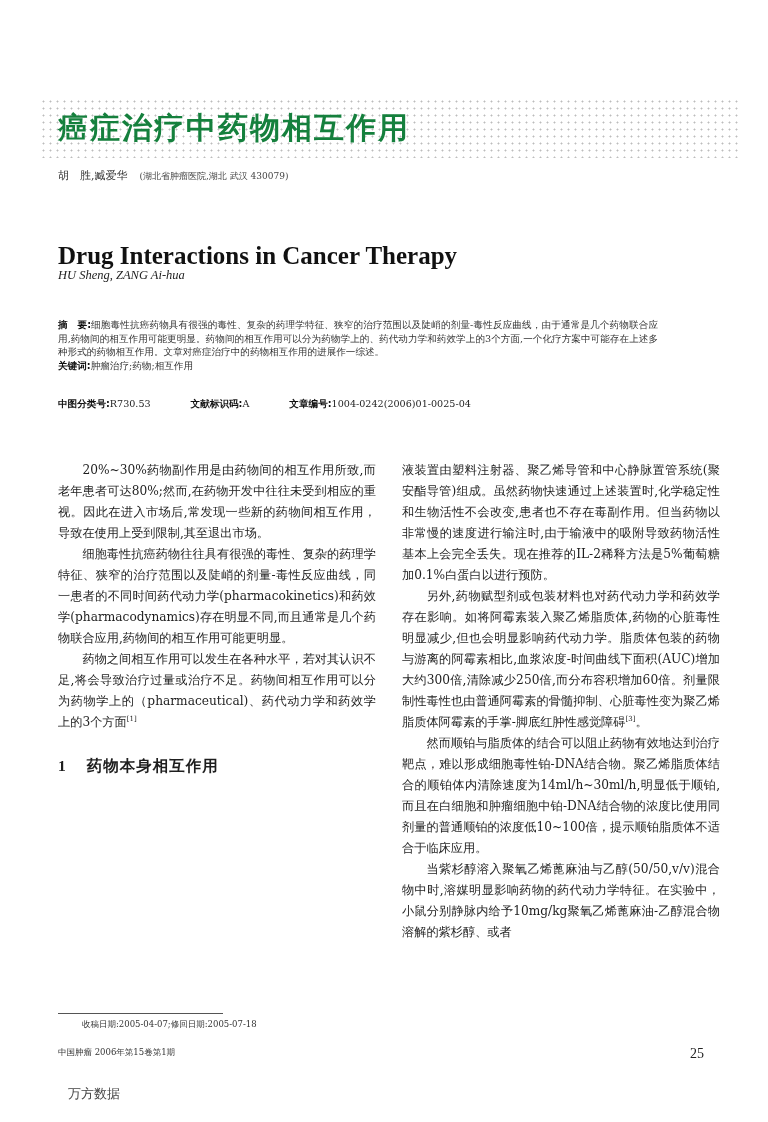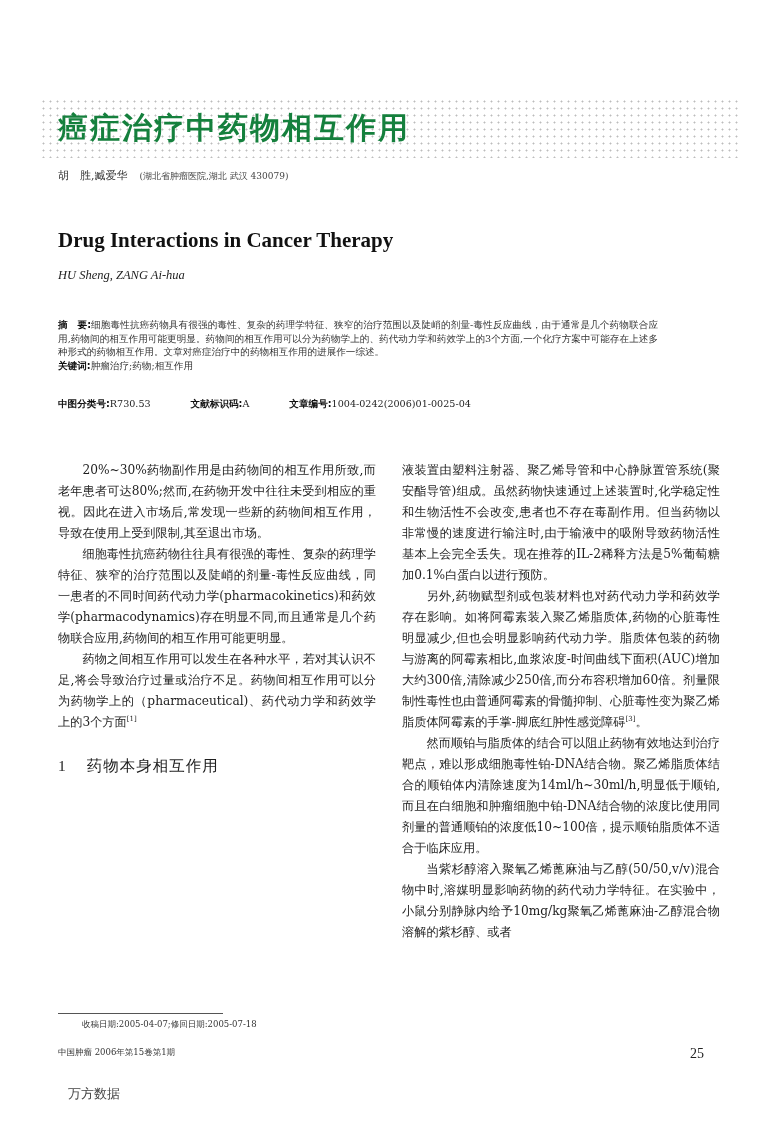--- a/index.html
+++ b/index.html
@@ -5,35 +5,35 @@
   html, body { margin: 0; padding: 0; background: #ffffff; }
   body { width: 768px; height: 1122px; position: relative; overflow: hidden;
          font-family: "DejaVu Serif", "Liberation Serif", serif; color: #1a1a1a; }
   .title-band { position: absolute; left: 40px; top: 98px; width: 700px; height: 60px;
     background-image: radial-gradient(#b5b5b5 0.8px, transparent 1.2px);
     background-size: 7px 7px; opacity: 0.9; }
   .title-zh { position: absolute; left: 58px; top: 108px; font-family: "DejaVu Sans", sans-serif;
     font-weight: bold; font-size: 30px; letter-spacing: 2px; color: #15803d; }
   .authors-zh { position: absolute; left: 58px; top: 168px; font-size: 11px; color: #333; }
   .authors-zh .aff { font-size: 9px; margin-left: 12px; color: #444; }
-  .title-en { position: absolute; left: 58px; top: 228px; font-family: "Liberation Serif", serif;
-    font-weight: bold; font-size: 21px; color: #111; }
+  .title-en { position: absolute; left: 58px; top: 242px; font-family: "Liberation Serif", serif;
+    font-weight: bold; font-size: 25px; color: #111; }
   .authors-en { position: absolute; left: 58px; top: 268px; font-family: "Liberation Serif", serif;
     font-style: italic; font-size: 12.5px; color: #222; }
   .abstract { position: absolute; left: 58px; top: 318px; width: 600px; font-size: 9.6px;
     line-height: 13.6px; color: #333; text-align: justify; }
   .abstract b, .meta b { font-family: "DejaVu Sans", sans-serif; font-weight: bold; color: #111; }
   .meta { position: absolute; left: 58px; top: 398px; font-size: 9.6px; color: #222; display: flex; gap: 40px; }
   .col { position: absolute; top: 460px; width: 318px; font-size: 12.2px; line-height: 21px;
     text-align: justify; color: #1e1e1e; }
   .col.left { left: 58px; }
   .col.right { left: 402px; }
   .col p { margin: 0; }
   .indent { text-indent: 2em; }
-  .section-h { font-family: "DejaVu Sans", sans-serif; font-size: 15.5px; font-weight: normal;
+  .section-h { font-family: "DejaVu Sans", sans-serif; font-size: 15.5px; font-weight: bold;
     margin: 22px 0 18px 0; letter-spacing: 1px; }
   .section-h .num { margin-right: 20px; font-family: "Liberation Serif", serif; }
   sup { font-size: 7px; line-height: 0; }
   .footnote-rule { position: absolute; left: 58px; top: 1013px; width: 165px; height: 1px; background: #555; }
   .footnote { position: absolute; left: 82px; top: 1019px; font-size: 8.5px; color: #333; }
   .running-foot { position: absolute; left: 58px; top: 1047px; font-size: 8.5px; color: #333; }
   .page-num { position: absolute; left: 690px; top: 1046px; font-family: "Liberation Serif", serif; font-size: 14px; color: #222; }
   .watermark { position: absolute; left: 68px; top: 1085px; font-size: 13px; color: #444; }
 </style>
 </head>

